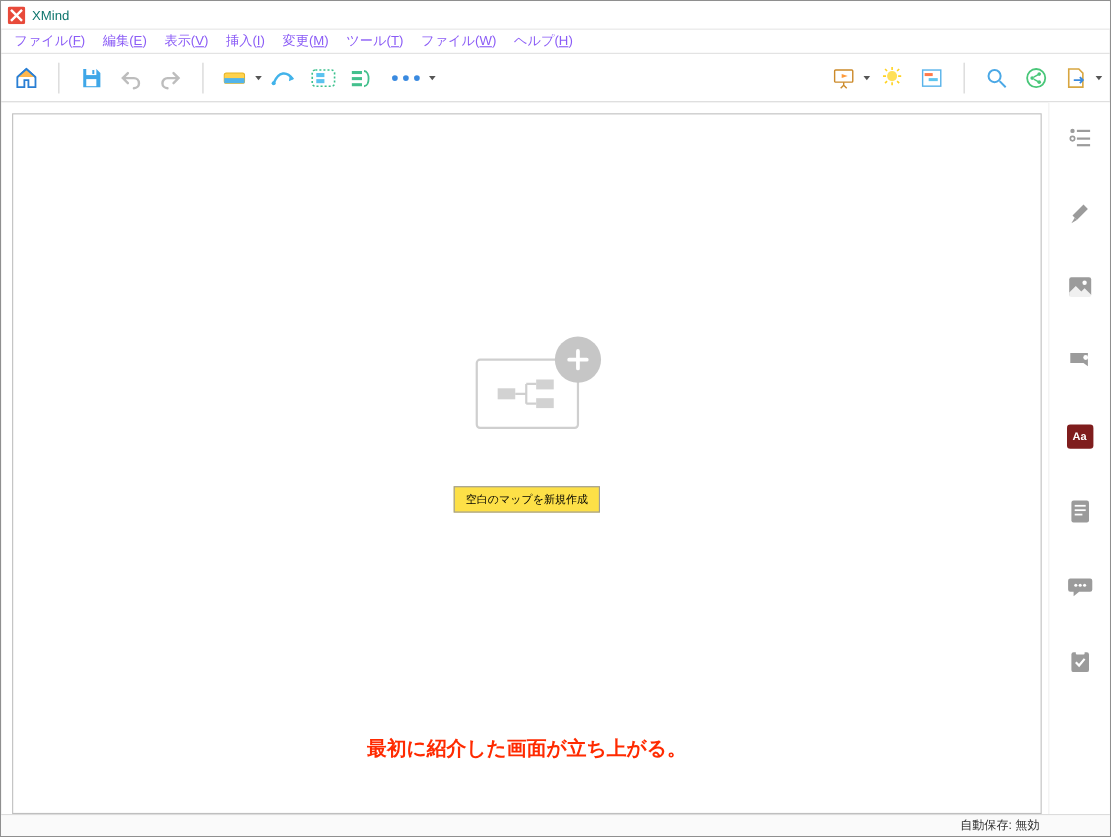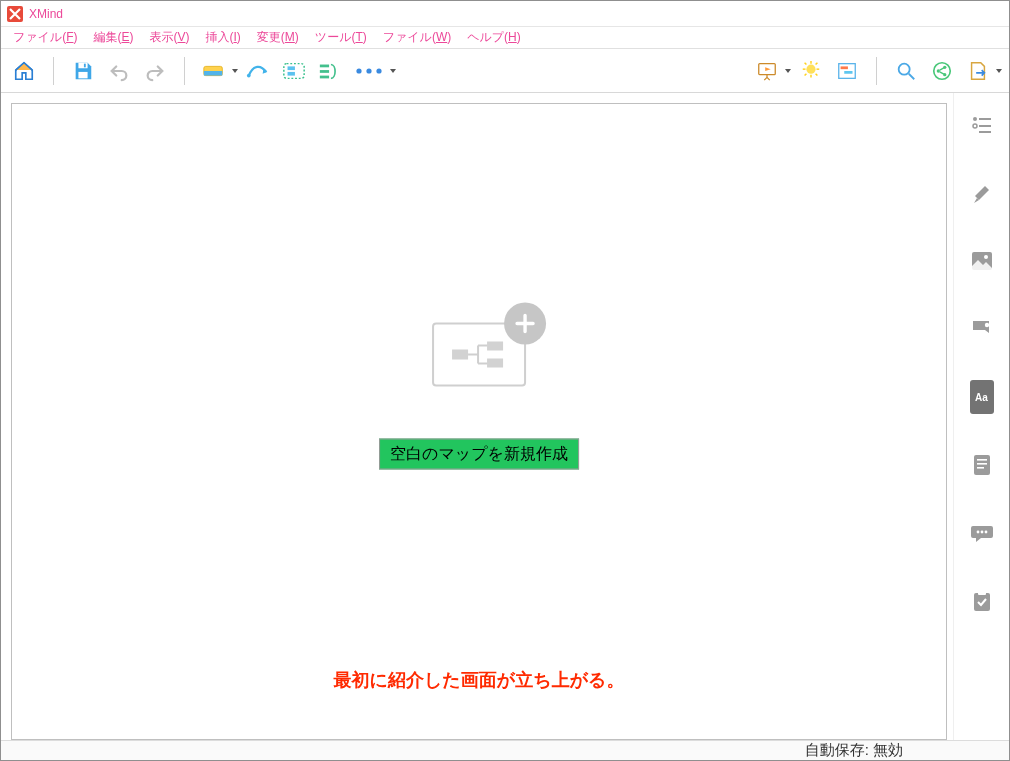--- a/index.html
+++ b/index.html
@@ -1,25 +1,25 @@
 <!DOCTYPE html>
 <html><head>
 <meta charset="utf-8">
 <style>
   * { box-sizing: border-box; margin: 0; padding: 0; }
   html, body { width: 1010px; height: 761px; font-family: "Meiryo", "Yu Gothic", sans-serif; background: #ffffff; overflow: hidden; }
   .window { width: 1010px; height: 761px; border: 1px solid #8f8f8f; display: flex; flex-direction: column; }
 
   
-  .titlebar { height: 26px; display: flex; align-items: center; padding: 0 6px; background: #ffffff; border-bottom: 1px solid #e6e6e6; font-size: 12px; color: #ec4899; }
+  .titlebar { height: 26px; display: flex; align-items: center; padding: 0 6px; background: #ffffff; border-bottom: 1px solid #e6e6e6; font-size: 12px; color: #0f766e; }
   .titlebar .appicon { width: 16px; height: 16px; margin-right: 6px; display: inline-flex; }
   .titlebar .title { }
 
   
-  .menubar { height: 22px; display: flex; align-items: flex-end; padding: 0 4px; font-size: 12px; color: #ec4899; border-bottom: 1px solid #e0e0e0; }
+  .menubar { height: 22px; display: flex; align-items: flex-end; padding: 0 4px; font-size: 12px; color: #8b5cf6; border-bottom: 1px solid #e0e0e0; }
   .menubar .menuitem { padding: 2px 8px; cursor: default; }
   .menubar .menuitem u { text-decoration: underline; }
 
   
   .toolbar { height: 44px; display: flex; align-items: center; padding: 0 6px; border-bottom: 1px solid #d8d8d8; gap: 2px; }
   .tb-btn { width: 34px; height: 34px; display: flex; align-items: center; justify-content: center; cursor: pointer; border-radius: 2px; }
   .tb-sep { width: 1px; height: 28px; background: #d0d0d0; margin: 0 10px; }
   .tb-drop { width: 8px; display: flex; align-items: center; justify-content: center; margin-left: -2px; }
   .tb-drop svg { display:block; }
   .tb-spacer { flex: 1; }
@@ -28,25 +28,25 @@
   .body { flex: 1; display: flex; overflow: hidden; }
   .canvas-wrap { flex: 1; display: flex; flex-direction: column; padding: 10px 6px 0 10px; }
   .canvas { flex: 1; background: #ffffff; border: 1px solid #bfbfbf; position: relative; }
   .rightpanel { width: 56px; background: #ffffff; display: flex; flex-direction: column; align-items: center; padding-top: 18px; gap: 40px; border-left:1px solid #efefef;}
   .rp-item { width: 28px; height: 28px; display: flex; align-items: center; justify-content: center; cursor: pointer; }
 
   
   .placeholder { position: absolute; left: 50%; top: 46%; transform: translate(-50%, -50%); display: flex; flex-direction: column; align-items: center; }
   .ph-iconbox { width: 94px; height: 64px; border: 2px solid #cfcfcf; border-radius: 4px; position: relative; display: flex; align-items: center; justify-content: center; }
   .ph-plus { position: absolute; top: -22px; right: -22px; width: 42px; height: 42px; border-radius: 50%; background: #c6c6c6; display: flex; align-items: center; justify-content: center; }
-  .ph-btn { margin-top: 52px; font-size: 16px; padding: 4px 10px; background: #22c55e; border: 1px solid #9a9a9a; cursor: pointer; }
+  .ph-btn { margin-top: 52px; font-size: 10px; padding: 4px 10px; background: #fde047; border: 1px solid #9a9a9a; cursor: pointer; }
   .annotation { position: absolute; left: 50%; top: 564px; transform: translateX(-50%); color: #ff2a00; font-size: 18px; font-weight: bold; }
 
   
-  .statusbar { height: 20px; border-top: 1px solid #dcdcdc; display: flex; align-items: center; justify-content: flex-end; padding: 0 106px 0 8px; font-size: 15px; color: #333; background: #fafafa; }
+  .statusbar { height: 20px; border-top: 1px solid #dcdcdc; display: flex; align-items: center; justify-content: flex-end; padding: 0 64px 0 8px; font-size: 11px; color: #333; background: #fafafa; }
 
   svg { display: block; }
 </style>
 </head>
 <body>
 
 <div class="window">
 
   <div class="titlebar">
     <span class="appicon">
@@ -254,21 +254,21 @@
             <circle cx="15" cy="6" r="2" fill="#fff"></circle>
           </svg>
       </div>
       <div class="rp-item">
         <svg width="22" height="20" viewBox="0 0 22 20">
             <path d="M2 2 h16 v12 l-4 -3 h-12 z" fill="#9b9b9b"></path>
             <circle cx="16" cy="6" r="2.2" fill="#fff"></circle>
           </svg>
       </div>
       <div class="rp-item">
-        <div style="width:24px;height:34px;border-radius:3px;background:#737373;color:#fff;font-size:10px;display:flex;align-items:center;justify-content:center;font-weight:bold">Aa</div>
+        <div style="width:24px;height:22px;border-radius:3px;background:#7f1d1d;color:#fff;font-size:10px;display:flex;align-items:center;justify-content:center;font-weight:bold">Aa</div>
       </div>
       <div class="rp-item">
         <svg width="20" height="22" viewBox="0 0 20 22">
             <rect x="2" y="1" width="16" height="20" rx="2" fill="#9b9b9b"></rect>
             <rect x="5" y="5" width="10" height="1.6" fill="#fff"></rect>
             <rect x="5" y="9" width="10" height="1.6" fill="#fff"></rect>
             <rect x="5" y="13" width="7" height="1.6" fill="#fff"></rect>
           </svg>
       </div>
       <div class="rp-item">

